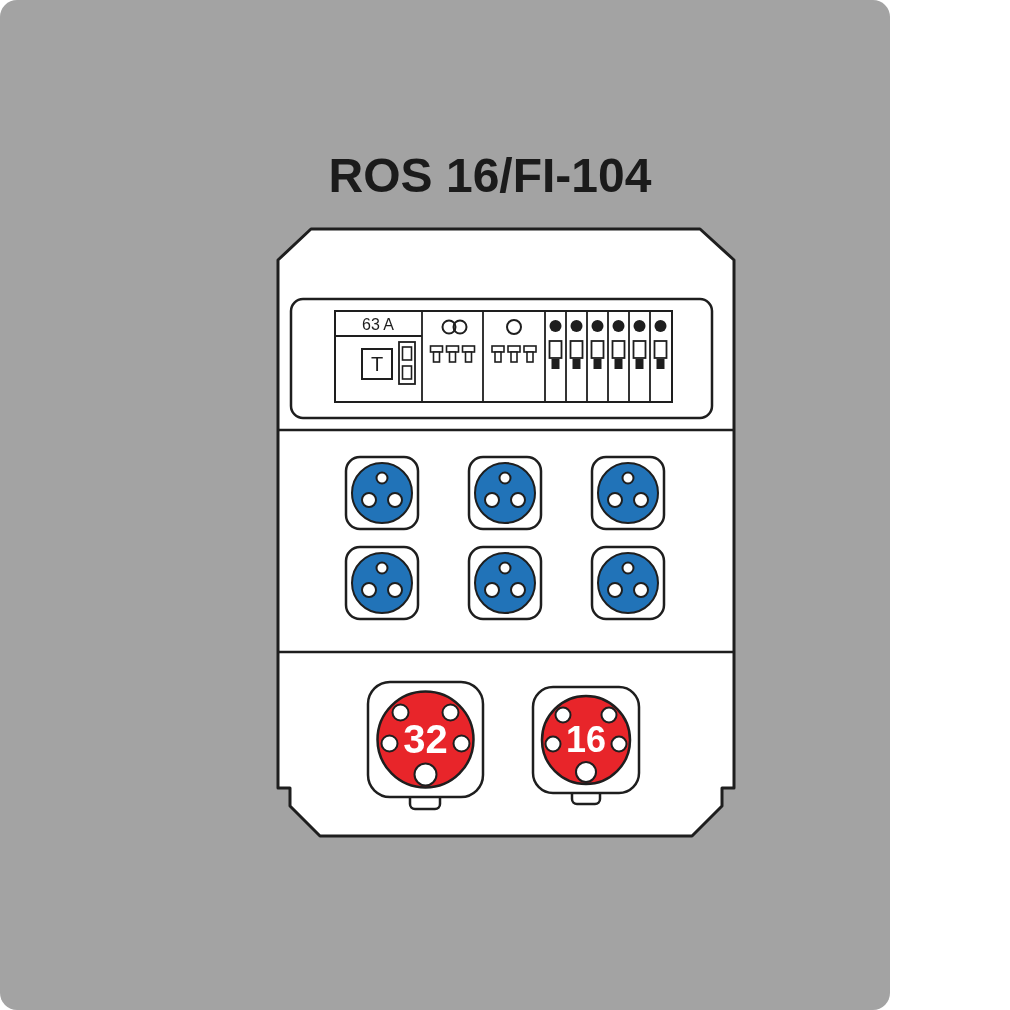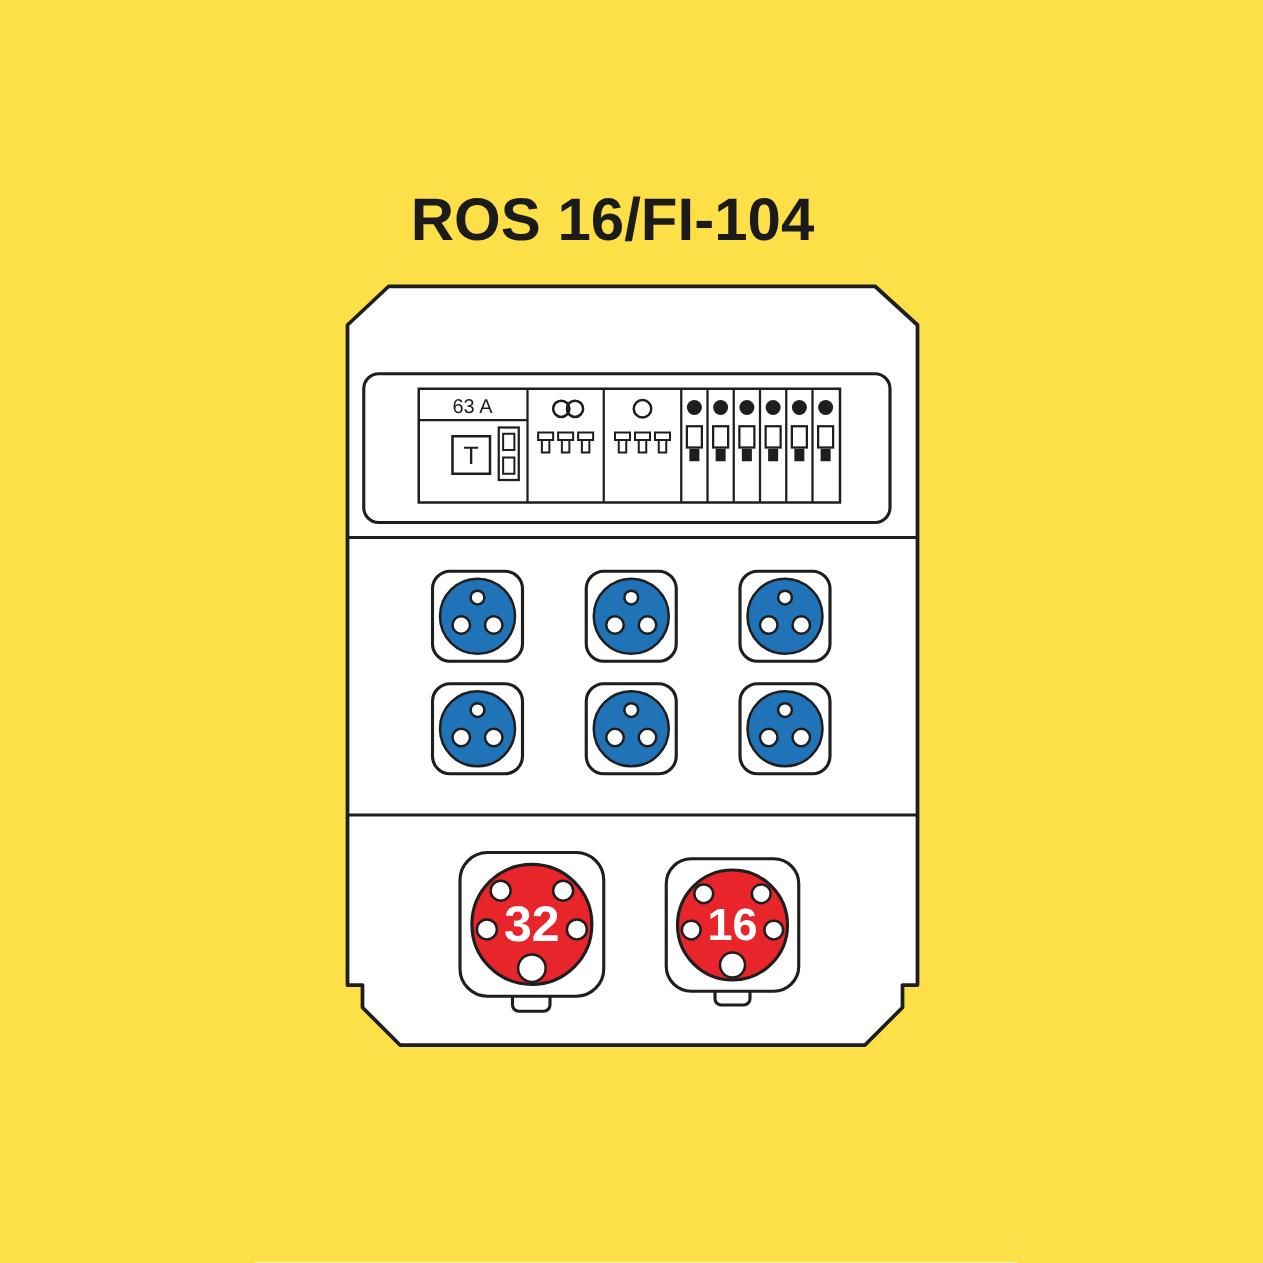--- a/index.html
+++ b/index.html
@@ -1,21 +1,22 @@
 <!DOCTYPE html>
 <html><head>
 <meta charset="utf-8">
 <style>
   html, body { margin: 0; padding: 0; background: #ffffff; }
   .stage {
     position: relative;
-    width: 1010px;
+    width: 890px;
     height: 1010px;
-    background: #fde047;
+    background: #a3a3a3;
     overflow: hidden;
+    border-radius: 17px;
   }
   svg { position: absolute; left: 0; top: 0; }
   text { font-family: "Liberation Sans", sans-serif; }
   .title-text { font-weight: 700; font-size: 48px; fill: #1b1b1b; }
   .small-label { font-size: 16px; fill: #1e1e1e; }
   .switch-letter { font-size: 20px; fill: #1e1e1e; }
   .socket-number { font-weight: 700; fill: #ffffff; }
 </style>
 </head>
 <body>

